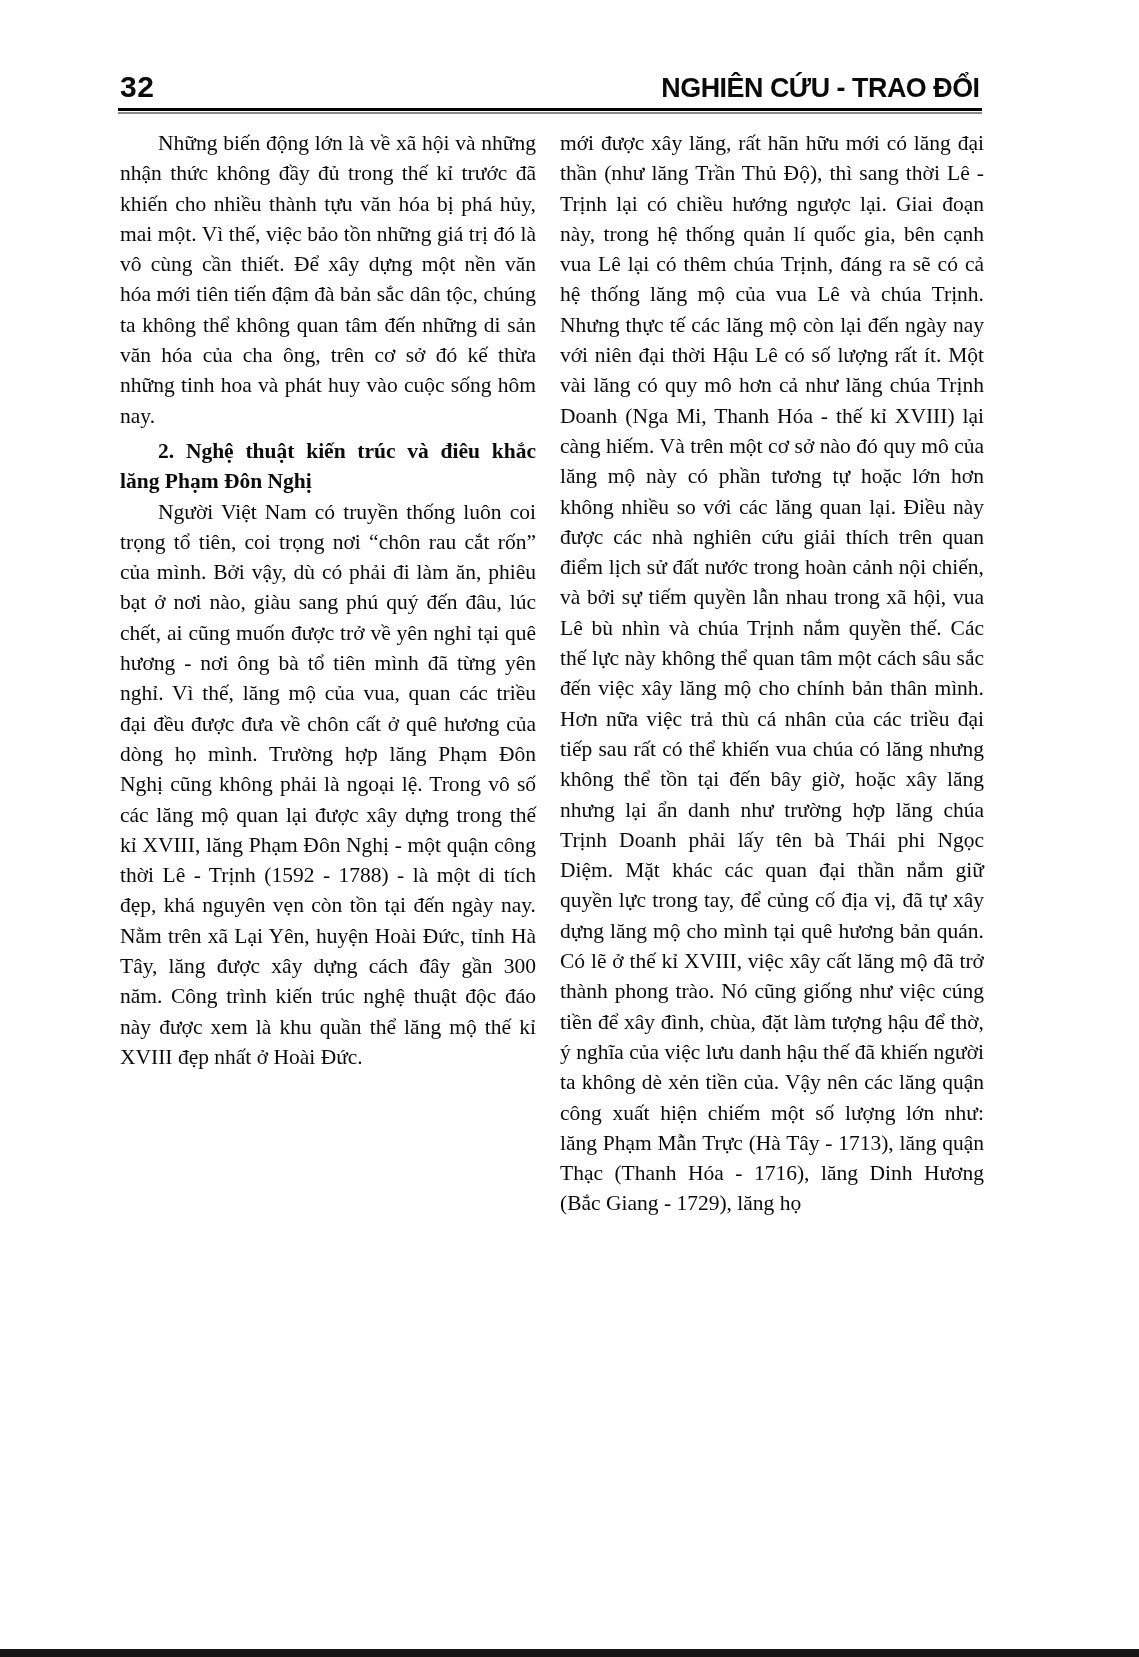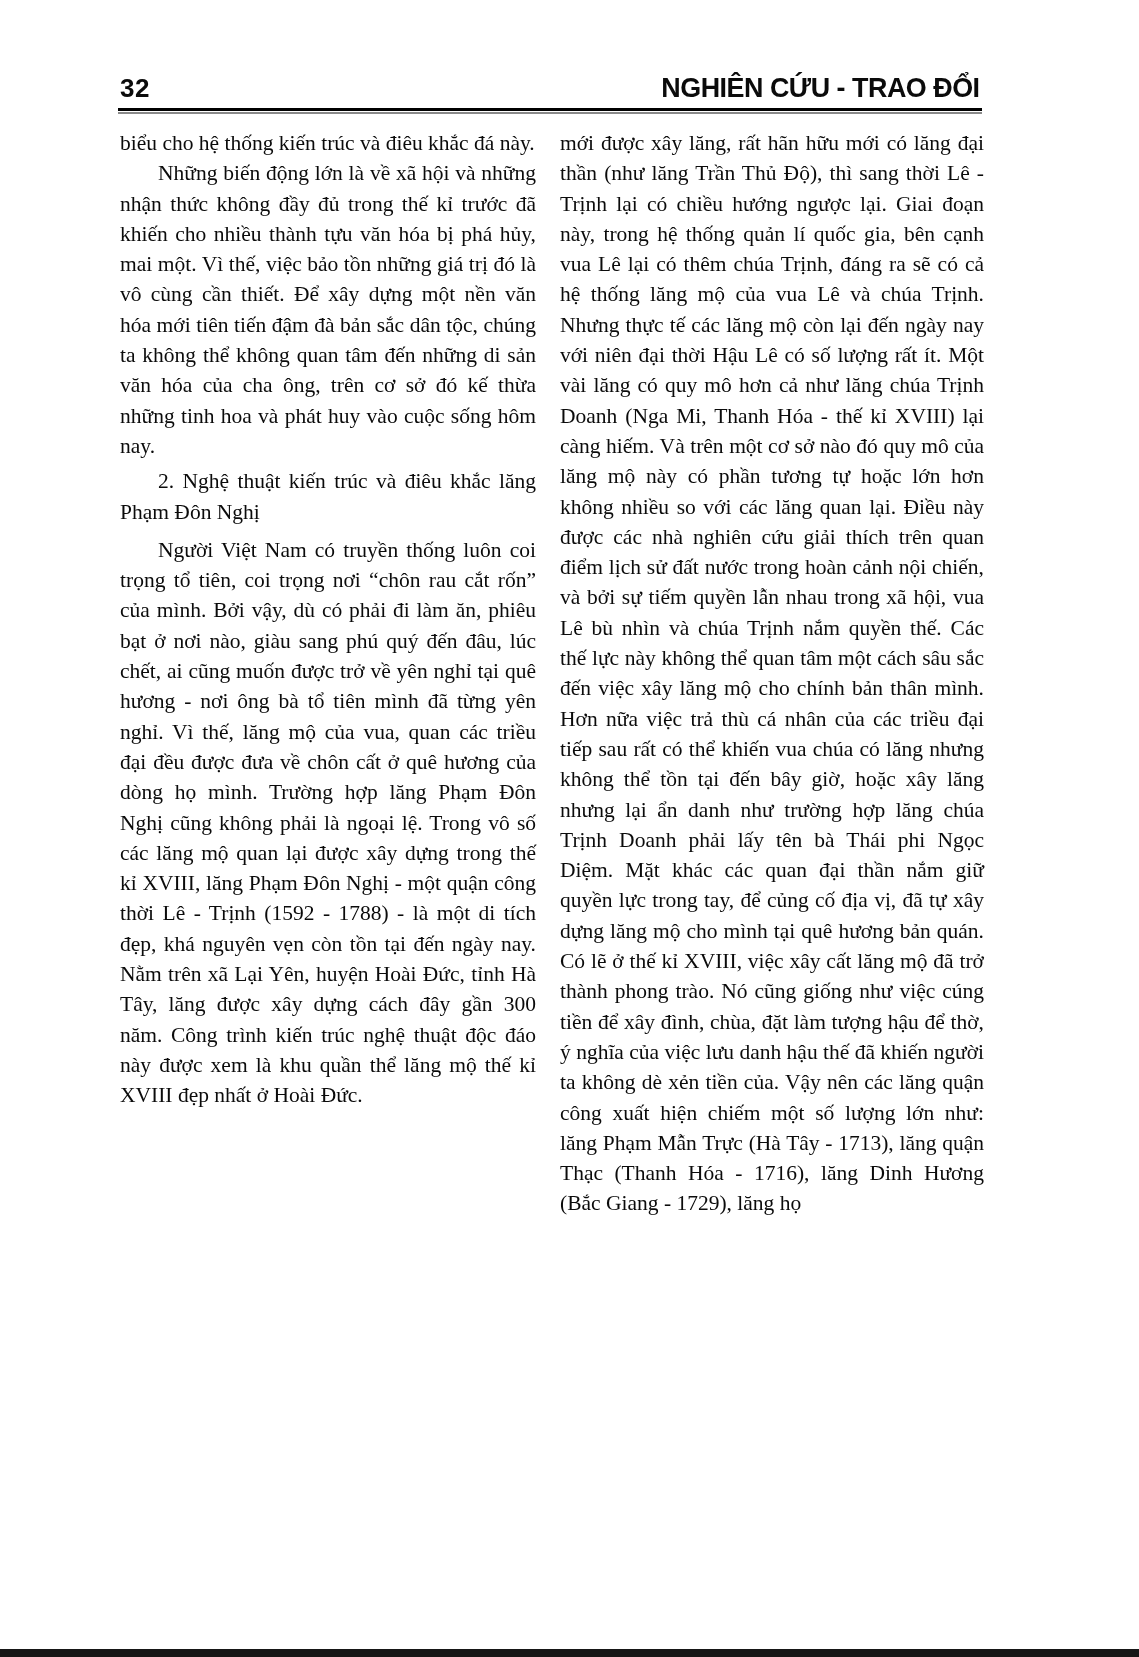--- a/index.html
+++ b/index.html
@@ -27,21 +27,21 @@
     width: 860px;
     top: 70px;
     height: 34px;
     font-family: "Liberation Sans", sans-serif;
     font-weight: bold;
     display: flex;
     justify-content: space-between;
     align-items: flex-end;
   }
   .page-number {
-    font-size: 26px;
+    font-size: 30px;
     letter-spacing: 0.5px;
     margin-top: 7px;
   }
   .section-title {
     font-size: 28px;
     letter-spacing: -0.5px;
     transform: scaleX(0.96);
     transform-origin: right bottom;
   }
   .head-rule {
@@ -70,24 +70,24 @@
   .col-left  { width: 416px; }
   .col-right { width: 424px; }
   .col p {
     margin: 0;
     text-indent: 38px;
   }
   .col p.no-indent {
     text-indent: 0;
   }
   .col h3.inline-heading {
-    margin: 5px 0 8px 0;
+    margin: 5px 0 0 0;
     font-size: 21.5px;
     line-height: 30.3px;
-    font-weight: normal;
+    font-weight: bold;
     text-indent: 38px;
     text-align: justify;
   }
   
   .bottom-scan-bar {
     position: absolute;
     left: 0;
     bottom: 0;
     width: 100%;
     height: 8px;
@@ -102,21 +102,20 @@
   <div class="running-head">
     <span class="page-number">32</span>
     <span class="section-title">NGHIÊN CỨU - TRAO ĐỔI</span>
   </div>
 
   <div class="head-rule"></div>
 
   <div class="columns">
 
     <div class="col col-left">
-      <p class="no-indent">biểu cho hệ thống kiến trúc và điêu khắc đá này.</p>
       <p>Những biến động lớn là về xã hội và những nhận thức không đầy đủ trong thế kỉ trước đã khiến cho nhiều thành tựu văn hóa bị phá hủy, mai một. Vì thế, việc bảo tồn những giá trị đó là vô cùng cần thiết. Để xây dựng một nền văn hóa mới tiên tiến đậm đà bản sắc dân tộc, chúng ta không thể không quan tâm đến những di sản văn hóa của cha ông, trên cơ sở đó kế thừa những tinh hoa và phát huy vào cuộc sống hôm nay.</p>
       <h3 class="inline-heading">2. Nghệ thuật kiến trúc và điêu khắc lăng Phạm Đôn Nghị</h3>
       <p>Người Việt Nam có truyền thống luôn coi trọng tổ tiên, coi trọng nơi “chôn rau cắt rốn” của mình. Bởi vậy, dù có phải đi làm ăn, phiêu bạt ở nơi nào, giàu sang phú quý đến đâu, lúc chết, ai cũng muốn được trở về yên nghỉ tại quê hương - nơi ông bà tổ tiên mình đã từng yên nghỉ. Vì thế, lăng mộ của vua, quan các triều đại đều được đưa về chôn cất ở quê hương của dòng họ mình. Trường hợp lăng Phạm Đôn Nghị cũng không phải là ngoại lệ. Trong vô số các lăng mộ quan lại được xây dựng trong thế kỉ XVIII, lăng Phạm Đôn Nghị - một quận công thời Lê - Trịnh (1592 - 1788) - là một di tích đẹp, khá nguyên vẹn còn tồn tại đến ngày nay. Nằm trên xã Lại Yên, huyện Hoài Đức, tỉnh Hà Tây, lăng được xây dựng cách đây gần 300 năm. Công trình kiến trúc nghệ thuật độc đáo này được xem là khu quần thể lăng mộ thế kỉ XVIII đẹp nhất ở Hoài Đức.</p>
     </div>
 
     <div class="col col-right">
       <p class="no-indent">mới được xây lăng, rất hãn hữu mới có lăng đại thần (như lăng Trần Thủ Độ), thì sang thời Lê - Trịnh lại có chiều hướng ngược lại. Giai đoạn này, trong hệ thống quản lí quốc gia, bên cạnh vua Lê lại có thêm chúa Trịnh, đáng ra sẽ có cả hệ thống lăng mộ của vua Lê và chúa Trịnh. Nhưng thực tế các lăng mộ còn lại đến ngày nay với niên đại thời Hậu Lê có số lượng rất ít. Một vài lăng có quy mô hơn cả như lăng chúa Trịnh Doanh (Nga Mi, Thanh Hóa - thế kỉ XVIII) lại càng hiếm. Và trên một cơ sở nào đó quy mô của lăng mộ này có phần tương tự hoặc lớn hơn không nhiều so với các lăng quan lại. Điều này được các nhà nghiên cứu giải thích trên quan điểm lịch sử đất nước trong hoàn cảnh nội chiến, và bởi sự tiếm quyền lẫn nhau trong xã hội, vua Lê bù nhìn và chúa Trịnh nắm quyền thế. Các thế lực này không thể quan tâm một cách sâu sắc đến việc xây lăng mộ cho chính bản thân mình. Hơn nữa việc trả thù cá nhân của các triều đại tiếp sau rất có thể khiến vua chúa có lăng nhưng không thể tồn tại đến bây giờ, hoặc xây lăng nhưng lại ẩn danh như trường hợp lăng chúa Trịnh Doanh phải lấy tên bà Thái phi Ngọc Diệm. Mặt khác các quan đại thần nắm giữ quyền lực trong tay, để củng cố địa vị, đã tự xây dựng lăng mộ cho mình tại quê hương bản quán. Có lẽ ở thế kỉ XVIII, việc xây cất lăng mộ đã trở thành phong trào. Nó cũng giống như việc cúng tiền để xây đình, chùa, đặt làm tượng hậu để thờ, ý nghĩa của việc lưu danh hậu thế đã khiến người ta không dè xẻn tiền của. Vậy nên các lăng quận công xuất hiện chiếm một số lượng lớn như: lăng Phạm Mẫn Trực (Hà Tây - 1713), lăng quận Thạc (Thanh Hóa - 1716), lăng Dinh Hương (Bắc Giang - 1729), lăng họ</p>
     </div>
 
   </div>

